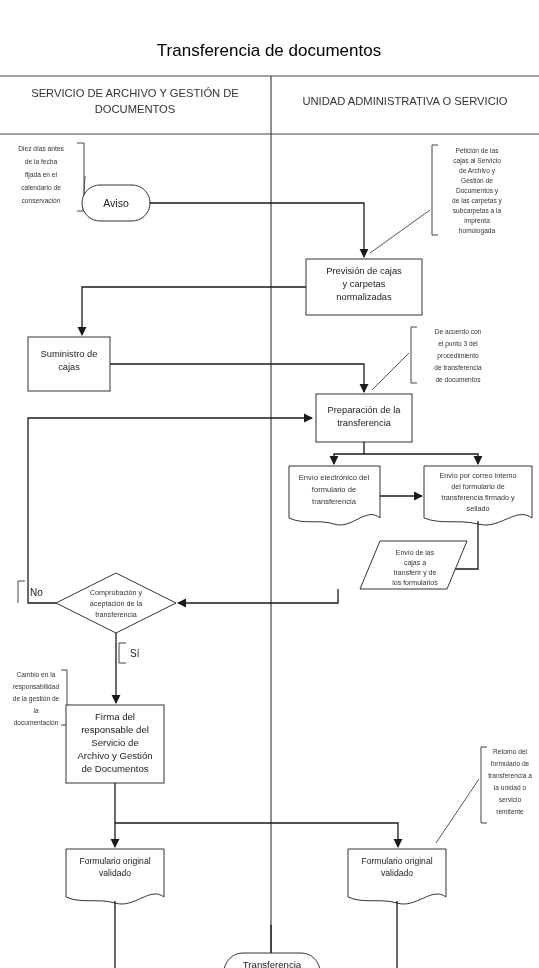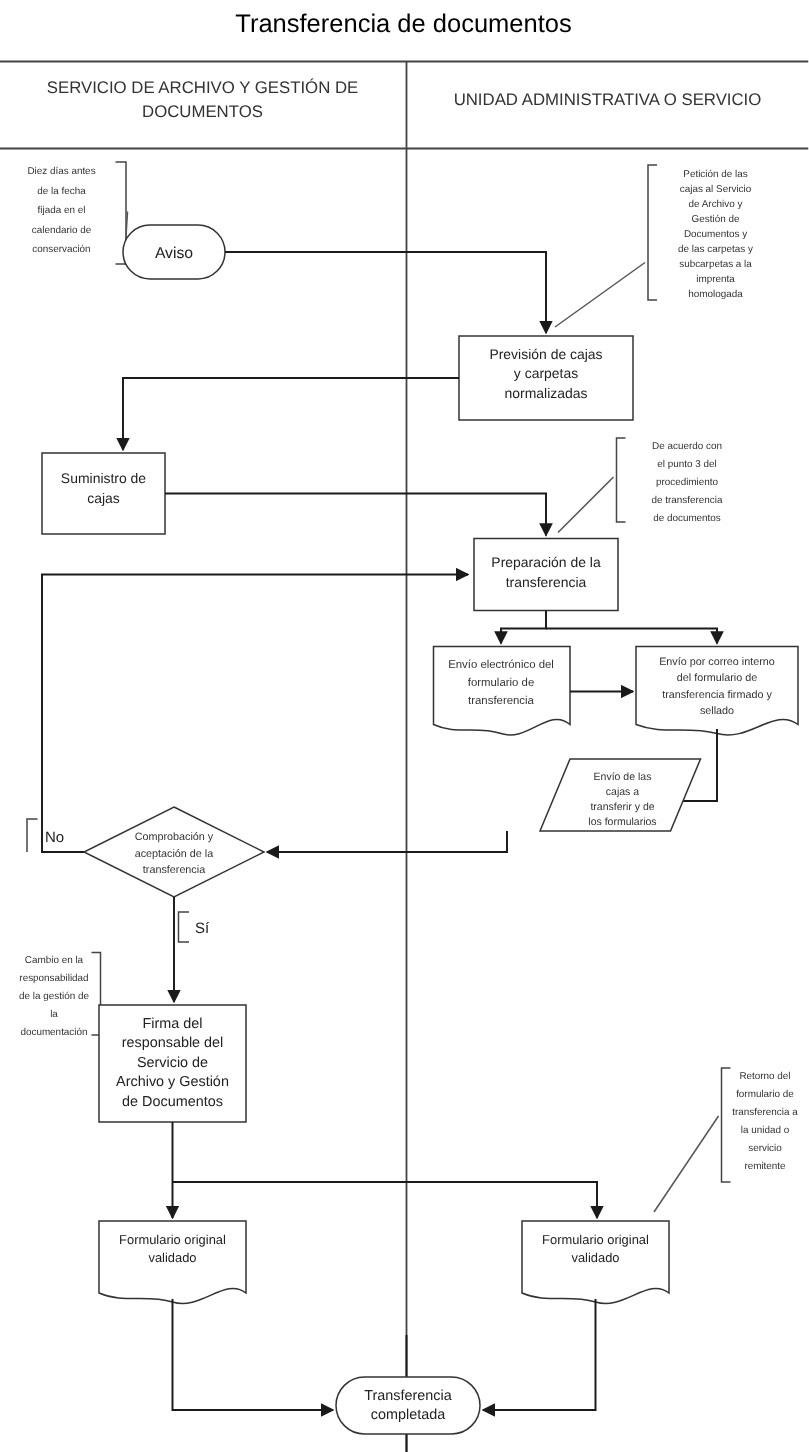--- a/index.html
+++ b/index.html
@@ -11,20 +11,21 @@
     width: 539px;
     height: 968px;
     font-family: "Liberation Sans", sans-serif;
     color: #000000;
     overflow: hidden;
   }
   #diagram-root {
     position: relative;
     width: 539px;
     height: 828px;
+    margin-top: 35px;
   }
   svg#flow {
     position: absolute;
     left: 0;
     top: 0;
     width: 539px;
     height: 968px;
     display: block;
   }
   .title-text {

